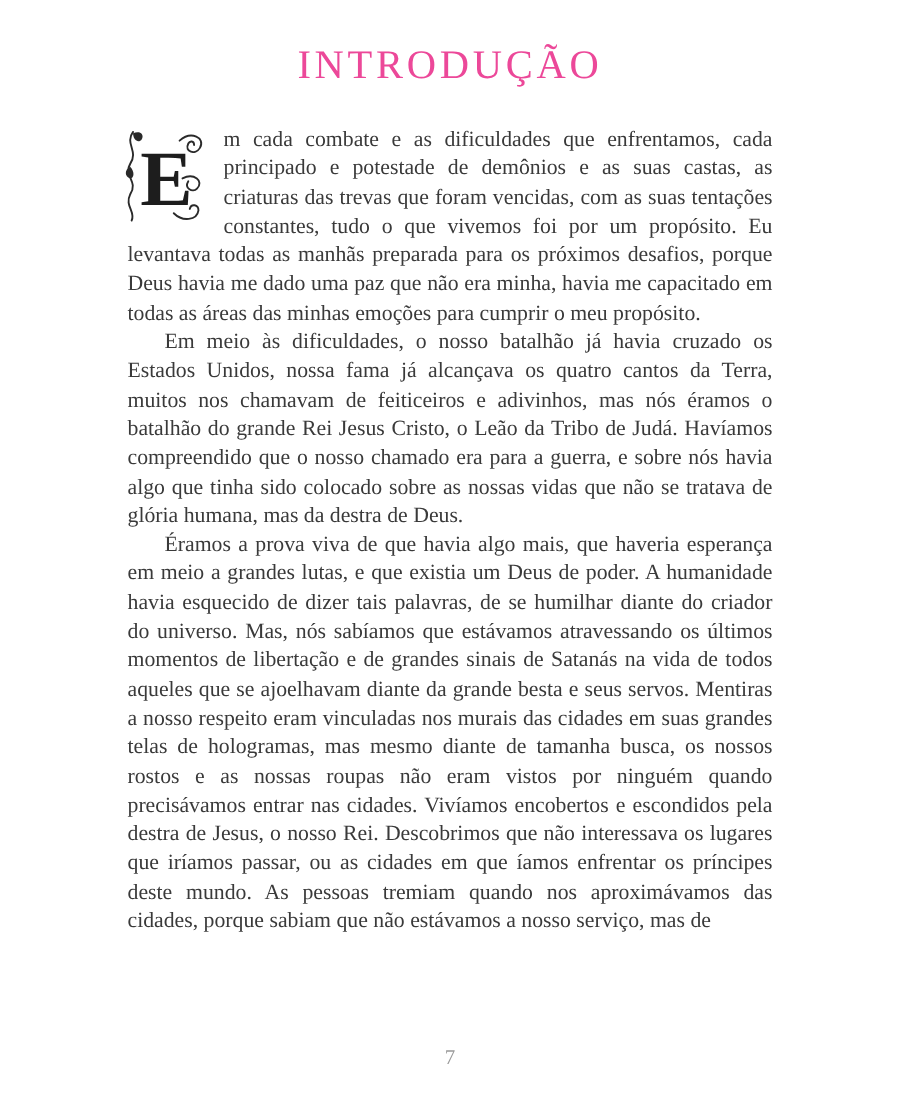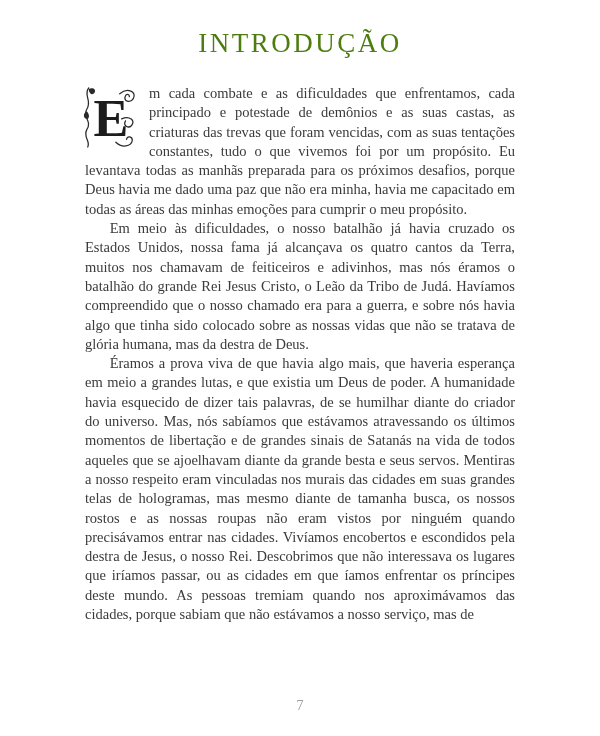--- a/index.html
+++ b/index.html
@@ -19,21 +19,21 @@
   .chapter-title {
     position: absolute;
     top: 28px;
     left: 0;
     right: 0;
     margin: 0;
     text-align: center;
     font-size: 27px;
     font-weight: 400;
     letter-spacing: 2.5px;
-    color: #4d7c0f;
+    color: #ec4899;
     font-family: "Liberation Serif", "DejaVu Serif", serif;
   }
 
   .body-text {
     position: absolute;
     top: 84px;
     left: 85px;
     width: 430px;
     font-size: 14.5px;
     line-height: 19.3px;

